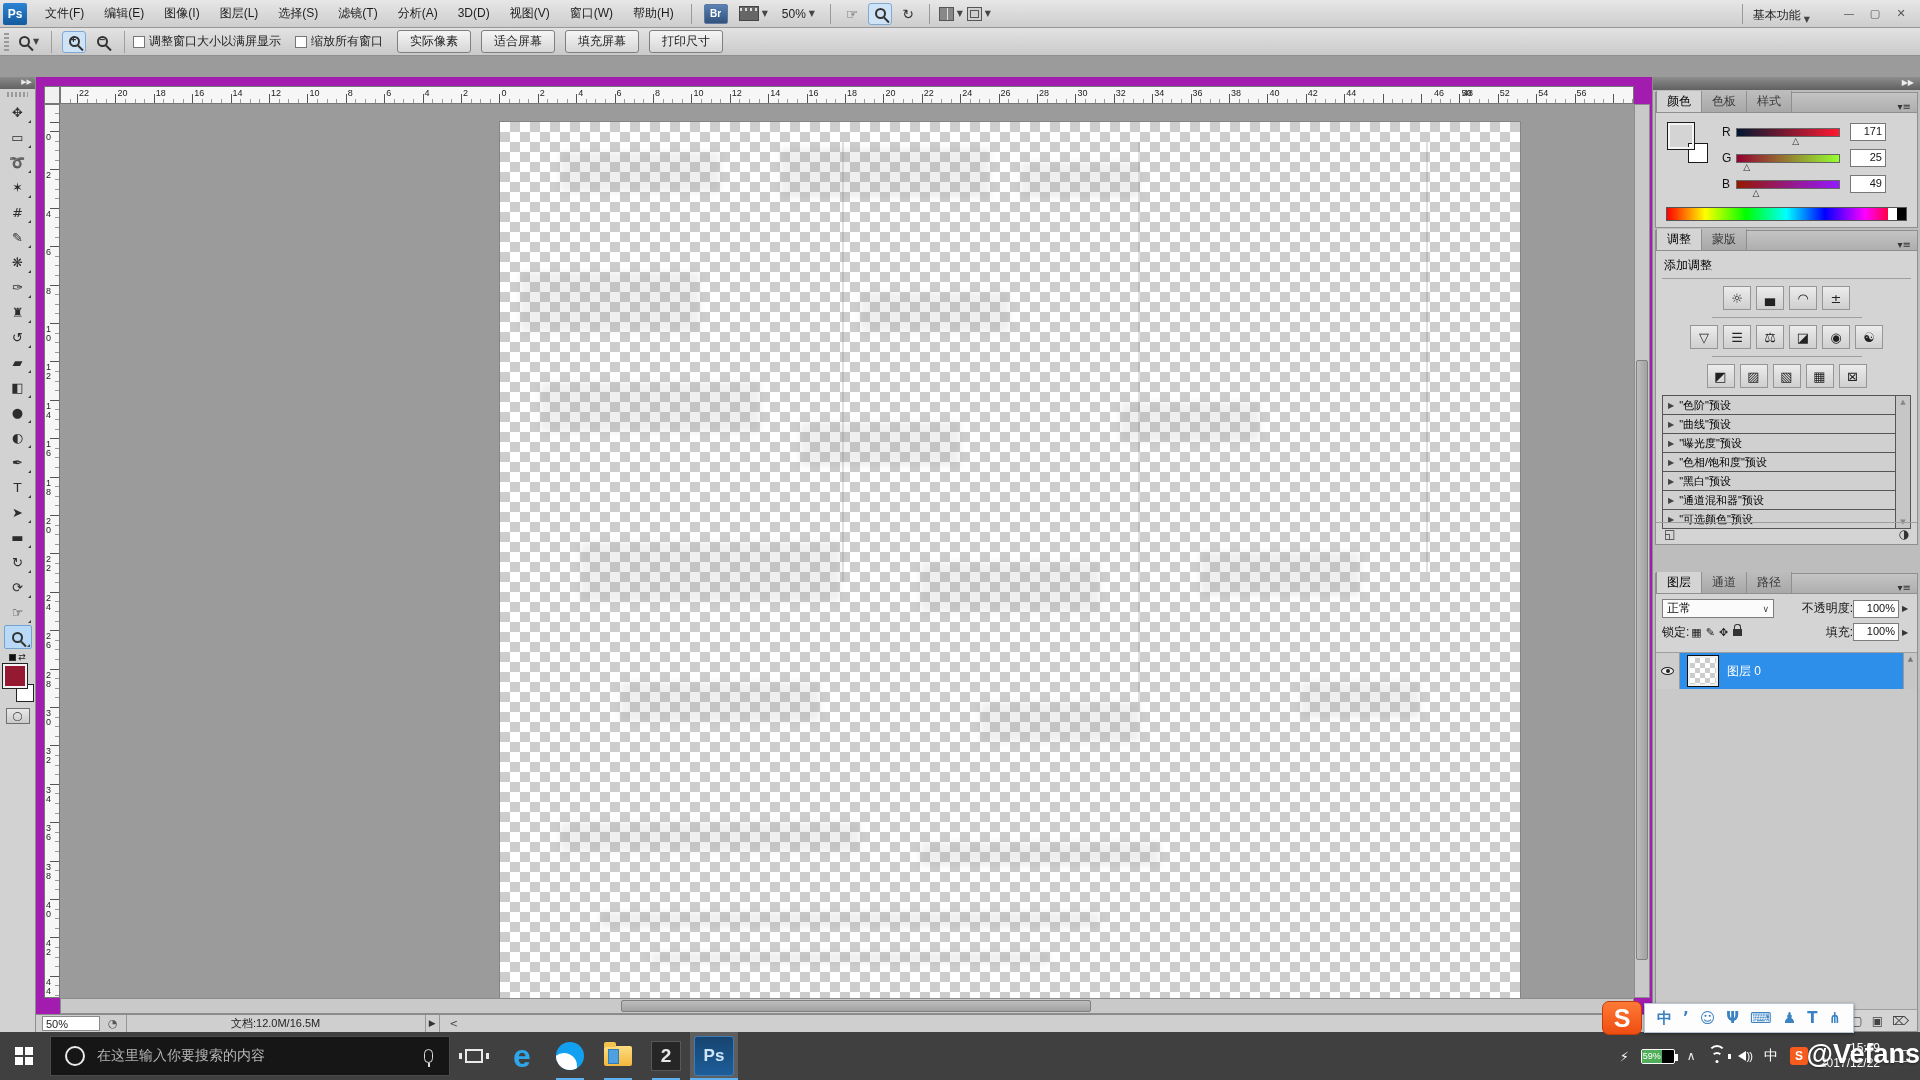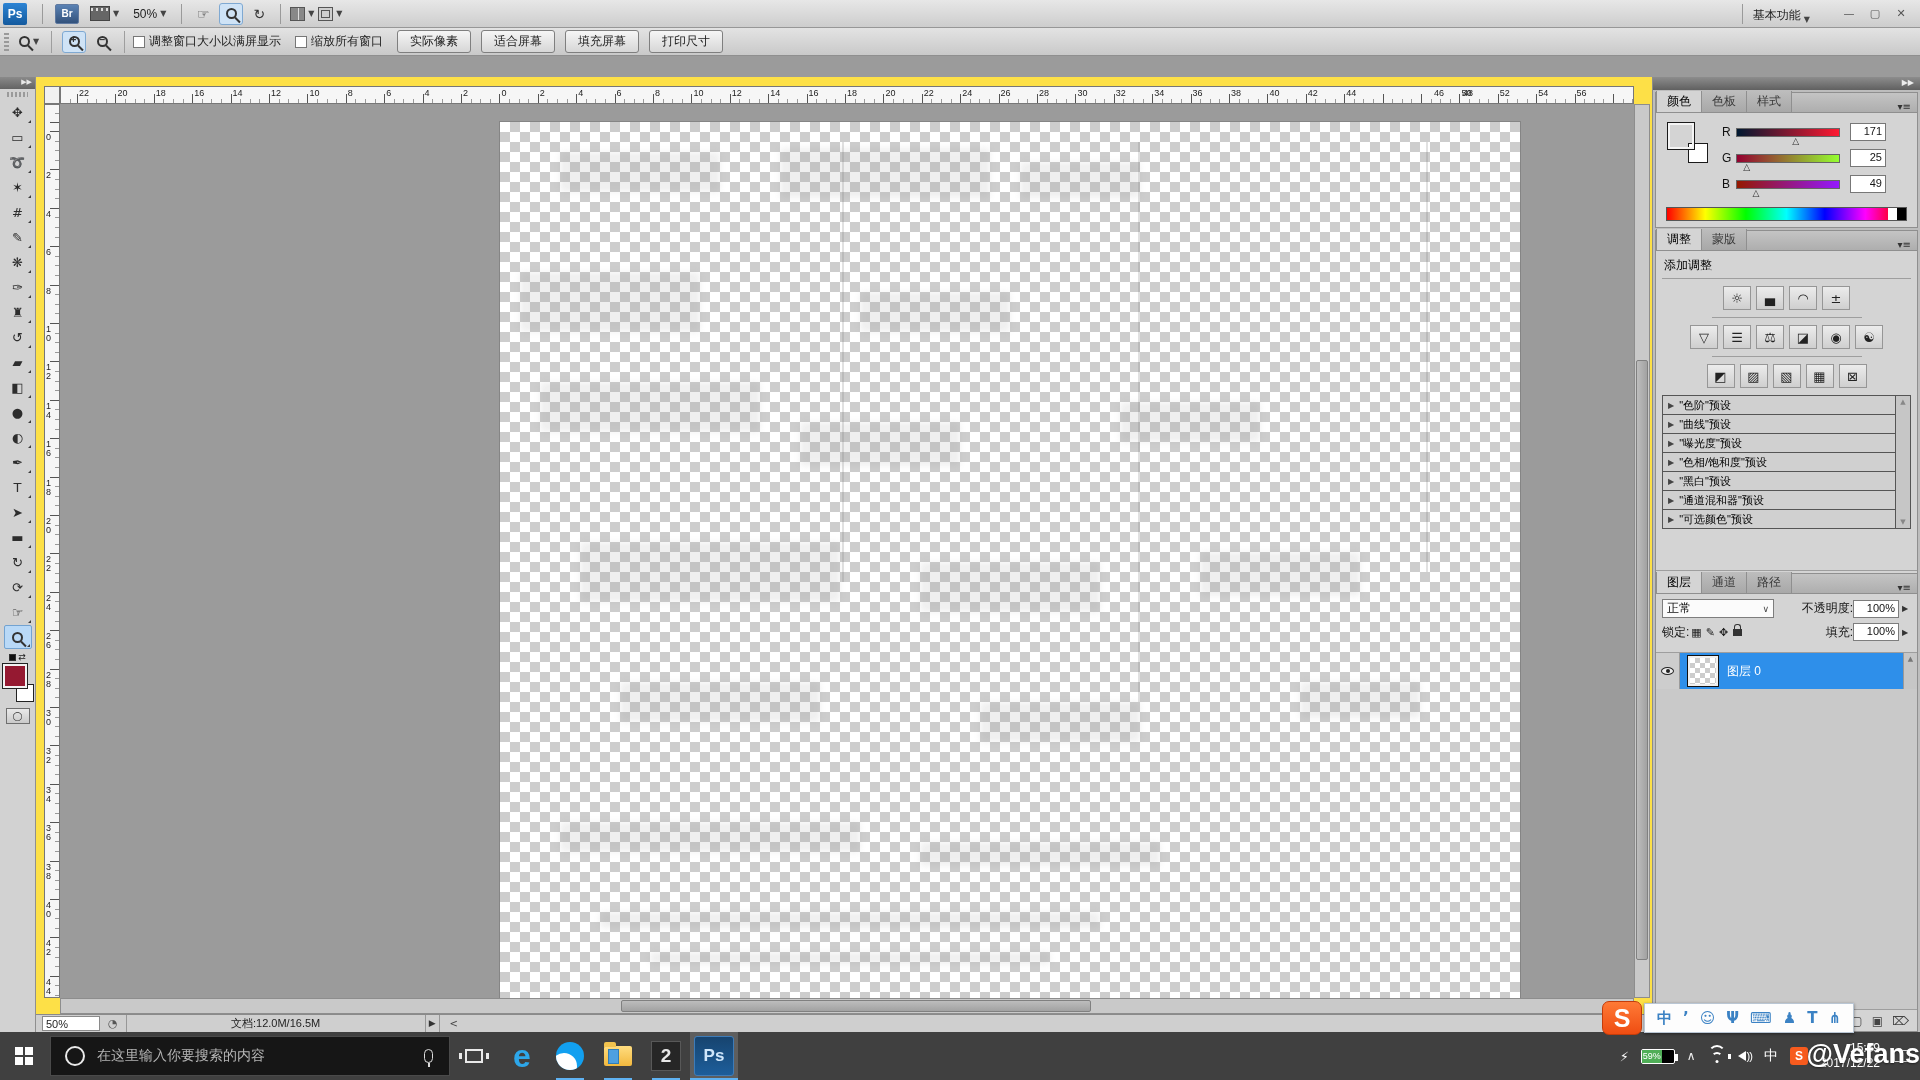--- a/index.html
+++ b/index.html
@@ -65,21 +65,21 @@
   .swapline{display:flex;align-items:center;justify-content:center;gap:2px;font-size:9px;color:#222;margin-top:3px;}
   .mini-sq{width:7px;height:7px;border:1px solid #333;display:inline-block;}
   .mini-sq.b{background:#111;}
   .fgbg{position:relative;width:32px;height:38px;margin:2px auto 0;}
   .fg-swatch{position:absolute;left:1px;top:0;width:24px;height:24px;border:2px solid #f2f2f2;outline:1px solid #222;}
   .bg-swatch{position:absolute;right:0;bottom:0;width:18px;height:18px;background:#fff;border:1px solid #222;}
   .quickmask{width:24px;height:16px;margin:6px auto;border:1px solid #6f6f6f;background:linear-gradient(#e9e9e9,#cacaca);
     display:flex;align-items:center;justify-content:center;font-size:9px;color:#333;}
 
   
-  #doc-area{position:absolute;left:36px;top:77px;width:1616px;bottom:48px;background:#fde047;padding-left:39px;}
+  #doc-area{position:absolute;left:36px;top:77px;width:1616px;bottom:48px;background:#a21caf;padding-left:39px;}
   #ruler-corner{position:absolute;left:8px;top:9px;width:16px;height:18px;background:#f1f1f1;border:1px solid #777;}
   #ruler-top{position:absolute;left:24px;top:9px;width:1574px;height:18px;background:#f6f6f6;border:1px solid #777;overflow:hidden;}
   #ruler-top .minor{position:absolute;left:0;right:0;bottom:0;height:4px;background:repeating-linear-gradient(to right,#999 0 1px,transparent 1px 9.6px);background-position:16px 0;}
   #ruler-top .major{position:absolute;left:0;right:0;bottom:0;height:9px;background:repeating-linear-gradient(to right,#555 0 1px,transparent 1px 38.4px);background-position:16px 0;}
   .rt-num{position:absolute;top:1px;font-size:9px;color:#222;}
   #ruler-left{position:absolute;left:8px;top:27px;width:16px;height:894px;background:#f6f6f6;border:1px solid #777;overflow:hidden;}
   #ruler-left .minor{position:absolute;top:0;bottom:0;right:0;width:4px;background:repeating-linear-gradient(to bottom,#999 0 1px,transparent 1px 9.6px);background-position:0 26px;}
   #ruler-left .major{position:absolute;top:0;bottom:0;right:0;width:9px;background:repeating-linear-gradient(to bottom,#555 0 1px,transparent 1px 38.4px);background-position:0 26px;}
   .rl-num{position:absolute;left:1px;width:9px;font-size:9px;line-height:9px;color:#222;word-break:break-all;}
   #viewport{position:absolute;left:24px;top:27px;width:1574px;height:894px;background:#9b9b9b;overflow:hidden;}
@@ -121,21 +121,21 @@
   .ch-mark{position:absolute;bottom:-10px;font-size:9px;color:#2c2c2c;transform:translateX(-4px);}
   .ch-r .ch-slider{background:linear-gradient(to right,rgb(0,25,49),rgb(255,25,49));}
   .ch-g .ch-slider{background:linear-gradient(to right,rgb(149,0,49),rgb(149,255,49));}
   .ch-b .ch-slider{background:linear-gradient(to right,rgb(149,25,0),rgb(149,25,255));}
   .ch-val{width:36px;height:18px;margin-left:10px;background:#fff;border:1px solid #777;font-size:11px;text-align:right;padding:1px 3px;}
   #spectrum{position:absolute;left:10px;right:10px;bottom:6px;height:14px;border:1px solid #555;display:flex;
     background:linear-gradient(90deg,#f00,#ff0 16%,#0f0 33%,#0ff 50%,#00f 66%,#f0f 83%,#f00 96%);}
   #spectrum .cap-w{margin-left:auto;width:9px;height:100%;background:#fff;}
   #spectrum .cap-b{width:9px;height:100%;background:#000;}
 
-  #panel-adjust{top:153px;height:363px;}
+  #panel-adjust{top:153px;height:315px;}
   .adj-title{margin:6px 8px 4px;font-size:12px;color:#000;}
   .adj-hr{border-top:1px solid #9e9e9e;margin:2px 6px;}
   .adj-row{display:flex;justify-content:center;gap:5px;margin:7px 0;}
   .adj-btn{width:28px;height:24px;background:linear-gradient(#ececec,#cfcfcf);border:1px solid #969696;
     display:flex;align-items:center;justify-content:center;font-size:13px;color:#222;}
   .adj-div{width:150px;margin:0 auto;border-top:1px solid #9e9e9e;}
   #preset-wrap{display:flex;margin:6px 6px 0;}
   #preset-list{flex:1;border:1px solid #555;border-bottom:none;background:#d0d0d0;}
   .preset-row{height:19px;border-bottom:1px solid #555;display:flex;align-items:center;padding-left:5px;font-size:11px;color:#000;}
   .preset-arrow{font-size:8px;color:#444;margin-right:5px;}
@@ -219,20 +219,33 @@
   #notif-ic{width:16px;height:12px;border:1.5px solid #ddd;margin-left:2px;}
   #watermark{position:absolute;right:0px;bottom:10px;z-index:70;color:#fff;font-size:27px;font-weight:bold;text-shadow:0 1px 2px rgba(0,0,0,.5);}
 </style>
 </head>
 <body>
 
 <div id="stage">
 
   <div id="menu-bar">
     <div class="ps-logo">Ps</div>
+    <nav id="menus" style="display: flex;">
+        <span class="menu-item">文件(F)</span>
+        <span class="menu-item">编辑(E)</span>
+        <span class="menu-item">图像(I)</span>
+        <span class="menu-item">图层(L)</span>
+        <span class="menu-item">选择(S)</span>
+        <span class="menu-item">滤镜(T)</span>
+        <span class="menu-item">分析(A)</span>
+        <span class="menu-item">3D(D)</span>
+        <span class="menu-item">视图(V)</span>
+        <span class="menu-item">窗口(W)</span>
+        <span class="menu-item">帮助(H)</span>
+      </nav>
     <div class="mb-sep"></div>
     <button class="br-btn">Br</button>
     <div class="filmstrip">
       <span class="strip"></span>
       <span class="mini-dd glyph">▼</span>
     </div>
     <div class="zoom-ctl">
       <span>50%</span>
       <span class="mini-dd glyph">▼</span>
     </div>

